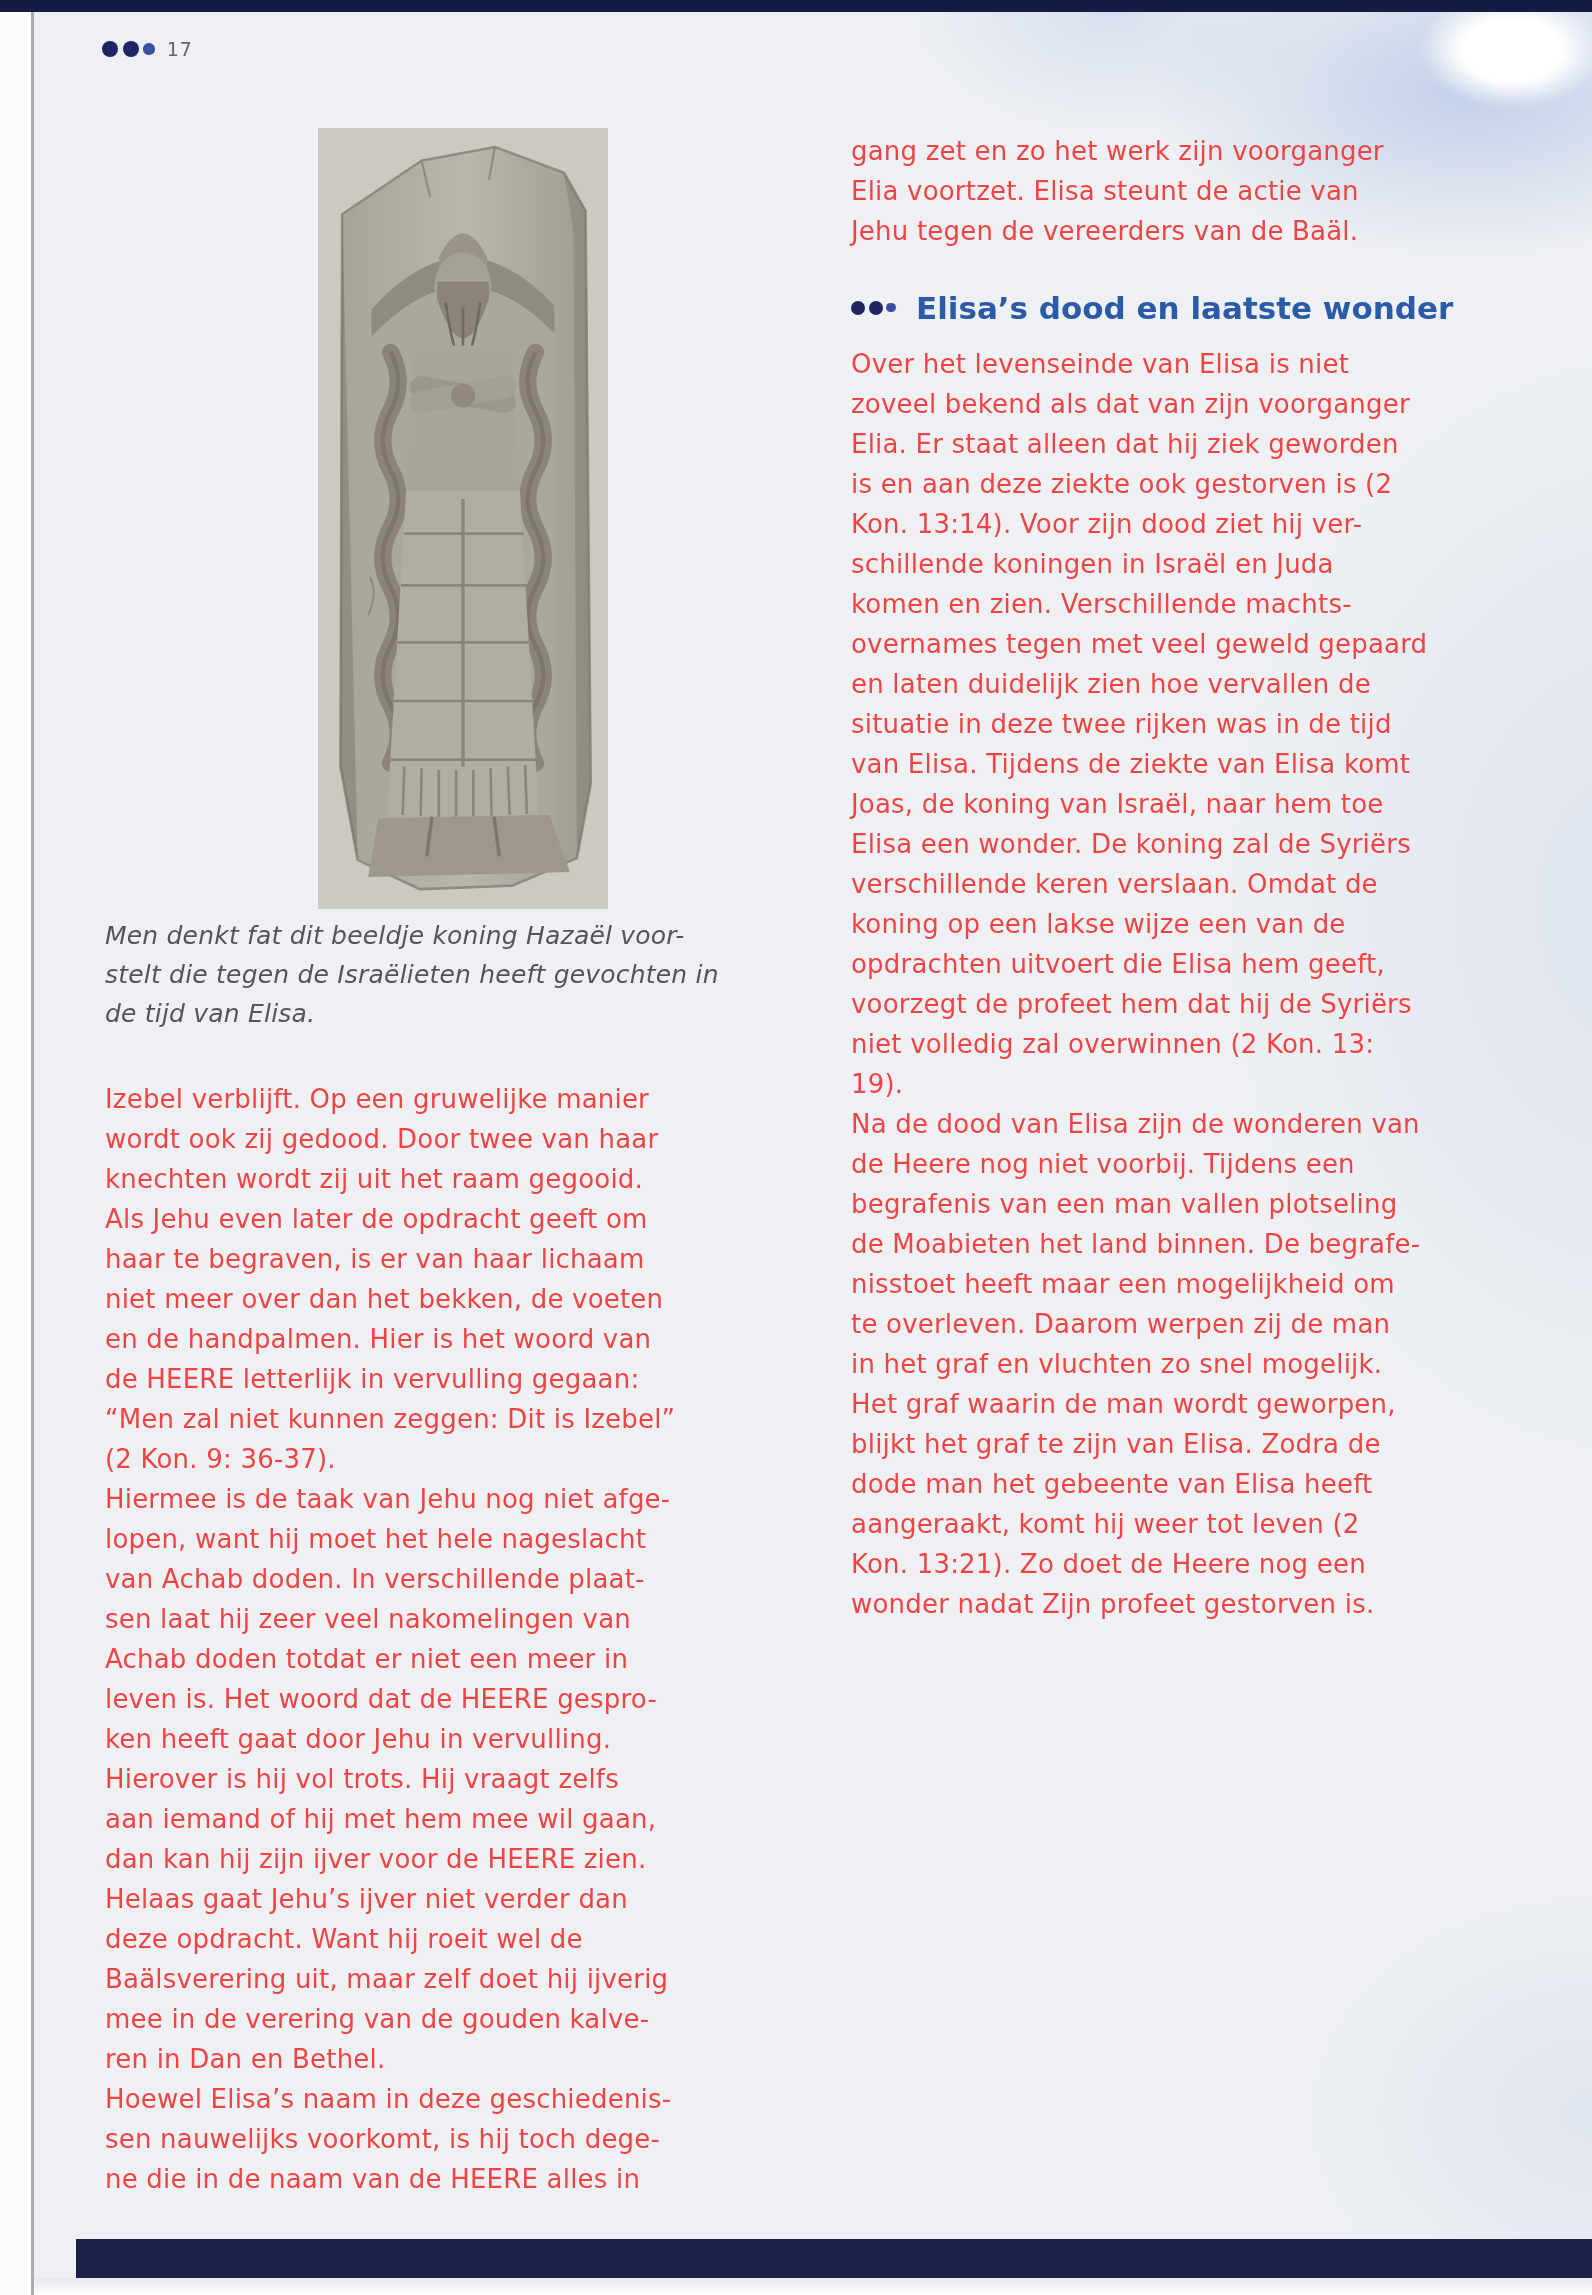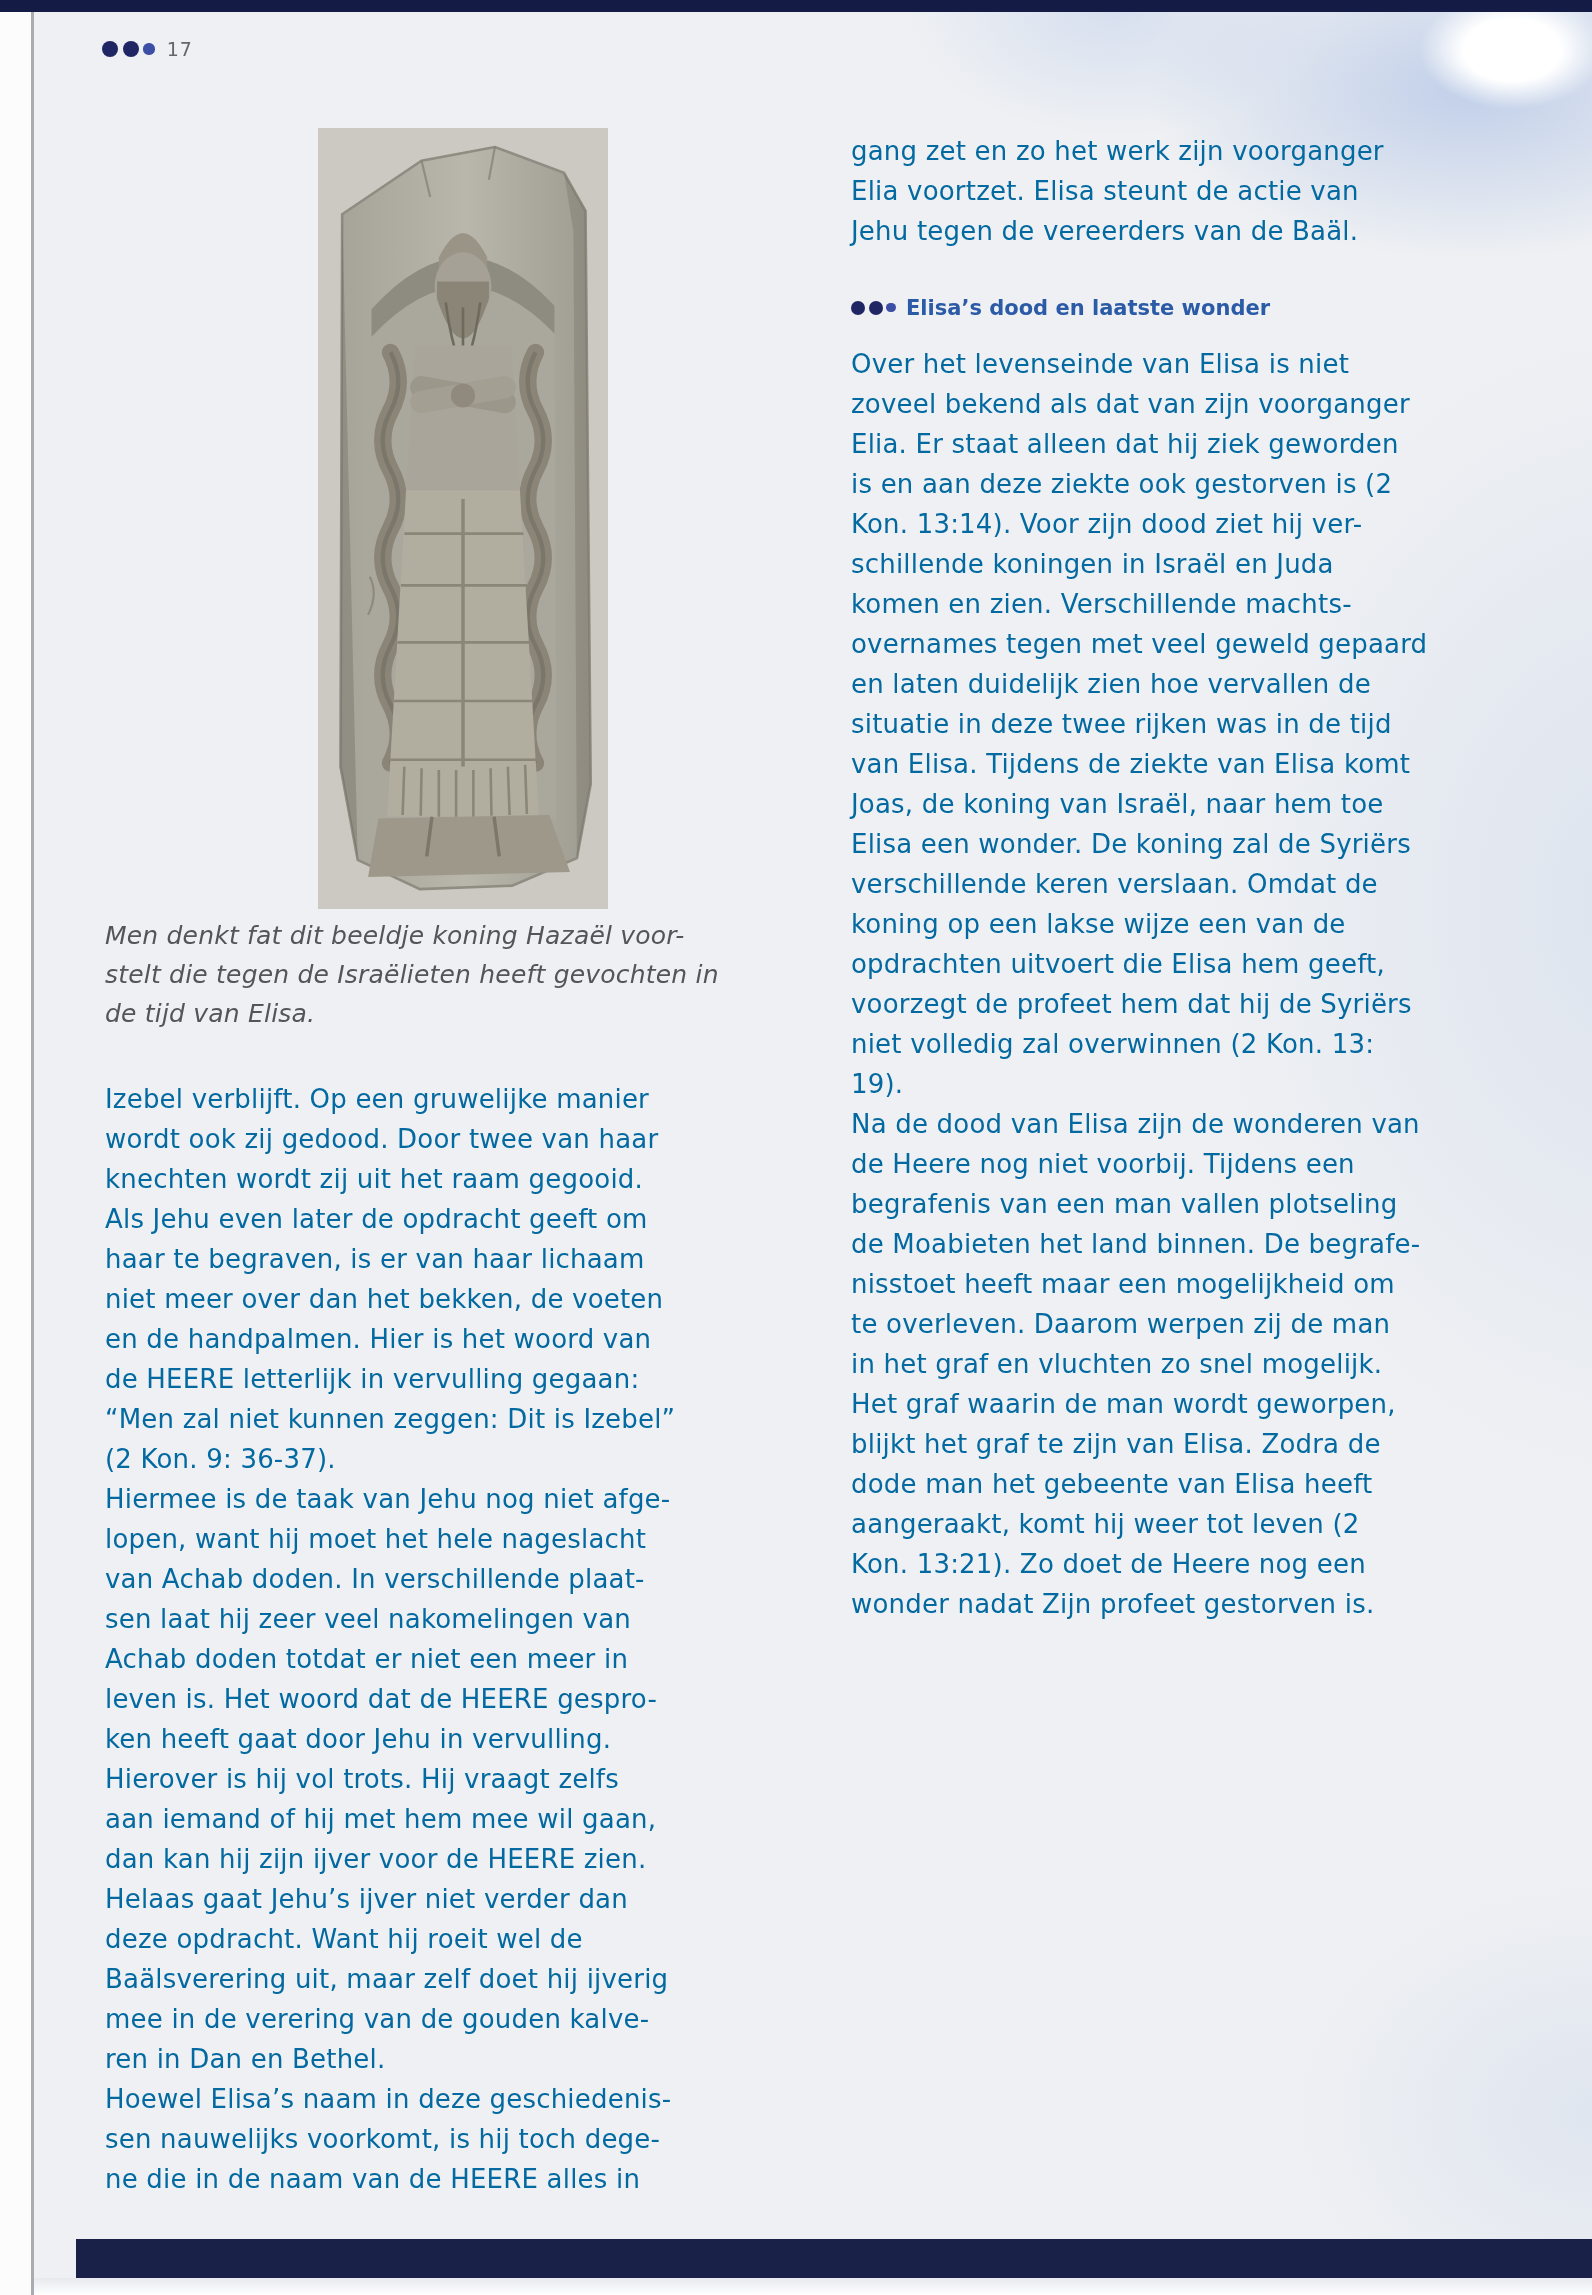--- a/index.html
+++ b/index.html
@@ -31,31 +31,31 @@
   .dot.small{width:11.2px;height:11.2px;margin-right:4.3px;background:#3d4fa5}
   .pagenum-row .num{font-size:19px;color:#63666c;margin-left:7.8px;letter-spacing:0.9px}
 
   figure.statue{position:absolute;left:318px;top:128px;width:290px;height:781px}
 
   .caption{
     position:absolute;left:105px;top:916px;width:690px;
     font-style:italic;font-size:25px;line-height:39px;color:#54555a;letter-spacing:0.2px;
   }
 
-  .body-text{font-size:26px;line-height:40px;color:#0369a1;letter-spacing:0.2px}
+  .body-text{font-size:26px;line-height:40px;color:#ef4444;letter-spacing:0.2px}
   .tline{white-space:nowrap}
 
   .col-left{position:absolute;left:105px;top:1079px;width:701px}
   .col-right{position:absolute;left:851px;top:131px;width:632px}
 
   .heading-row{display:flex;align-items:center;margin:36px 0 0 0;height:41px}
   .heading-row .dot.big{width:14px;height:14px;margin-right:3.5px}
   .heading-row .dot.small{width:9.5px;height:9.5px;margin-right:3.5px}
   .heading-label{
-    font-size:21px;font-weight:bold;color:#2b5aa7;margin-left:7px;white-space:nowrap;
+    font-size:31px;font-weight:bold;color:#2b5aa7;margin-left:17px;white-space:nowrap;
   }
   .para-gap{margin-top:16px}
 </style>
 </head>
 <body>
 
 <div class="scan-bg"></div>
 <div class="top-bar"></div>
 <div class="left-strip"></div>
 <div class="left-edge-line"></div>

